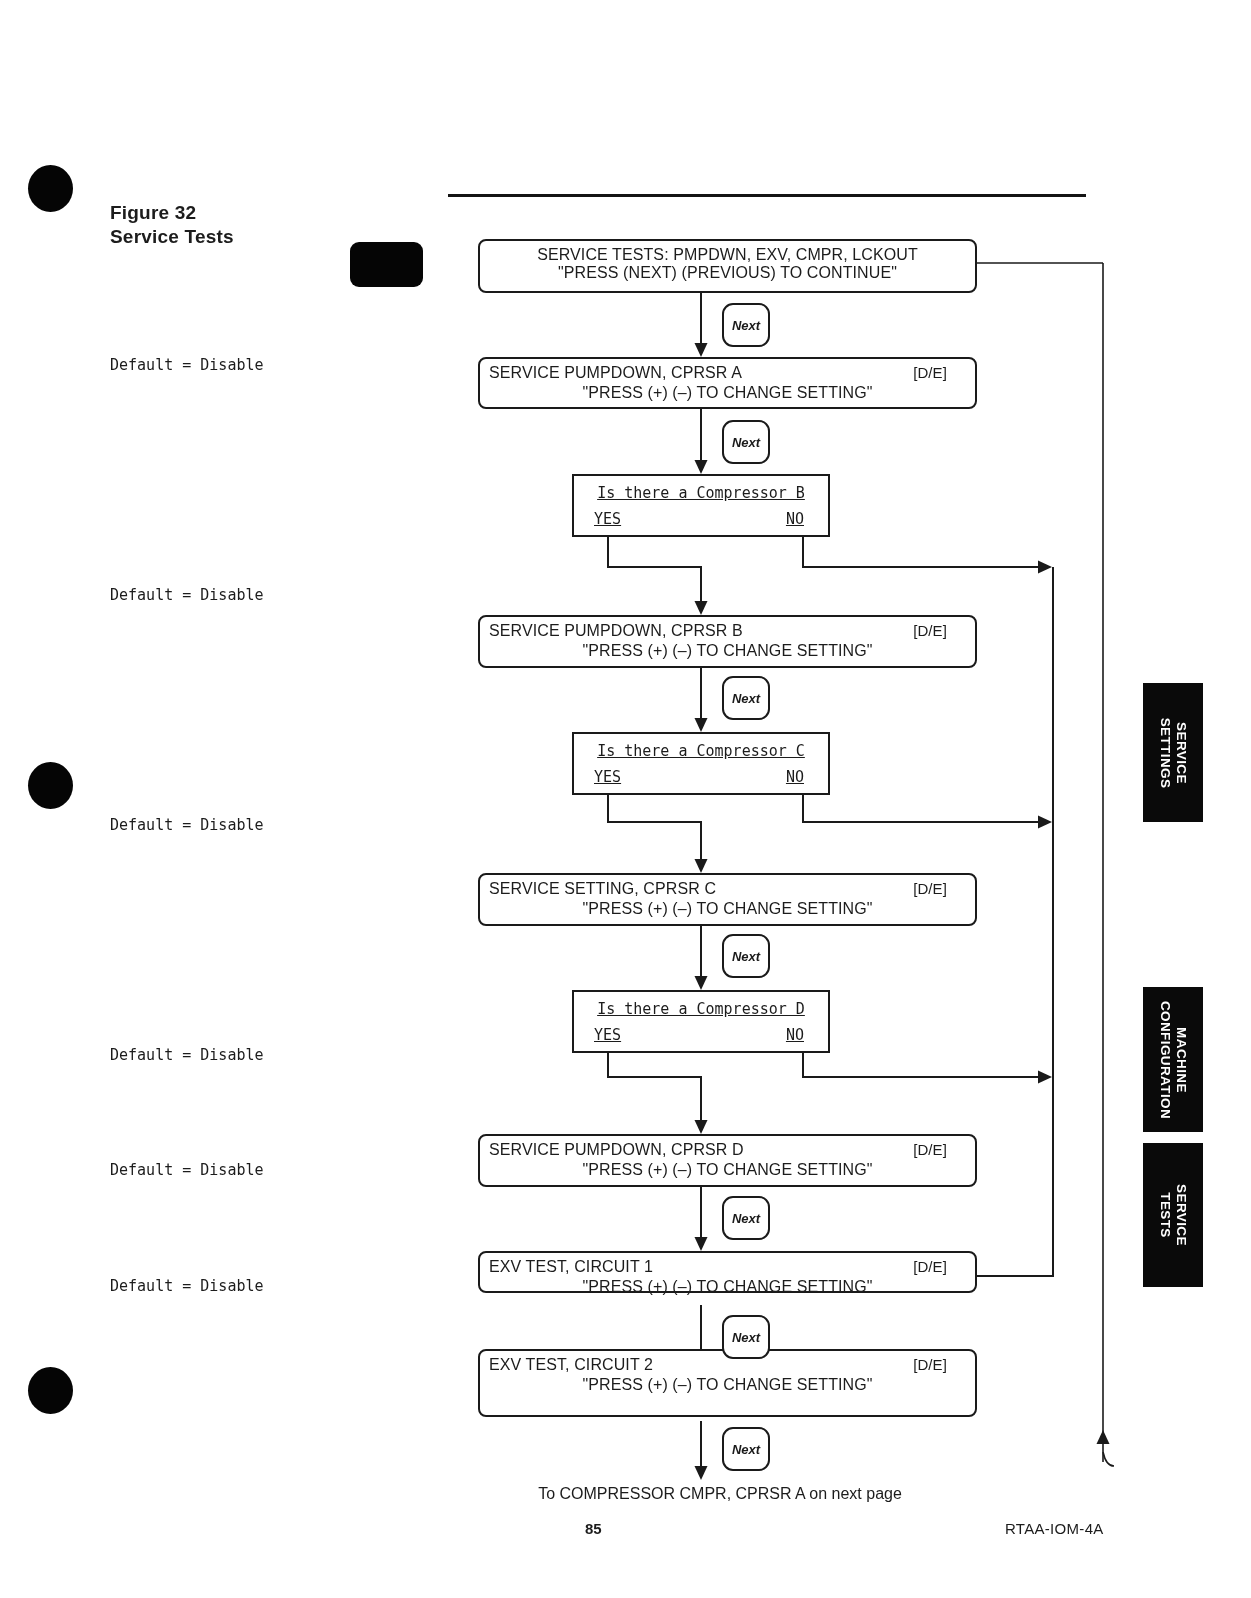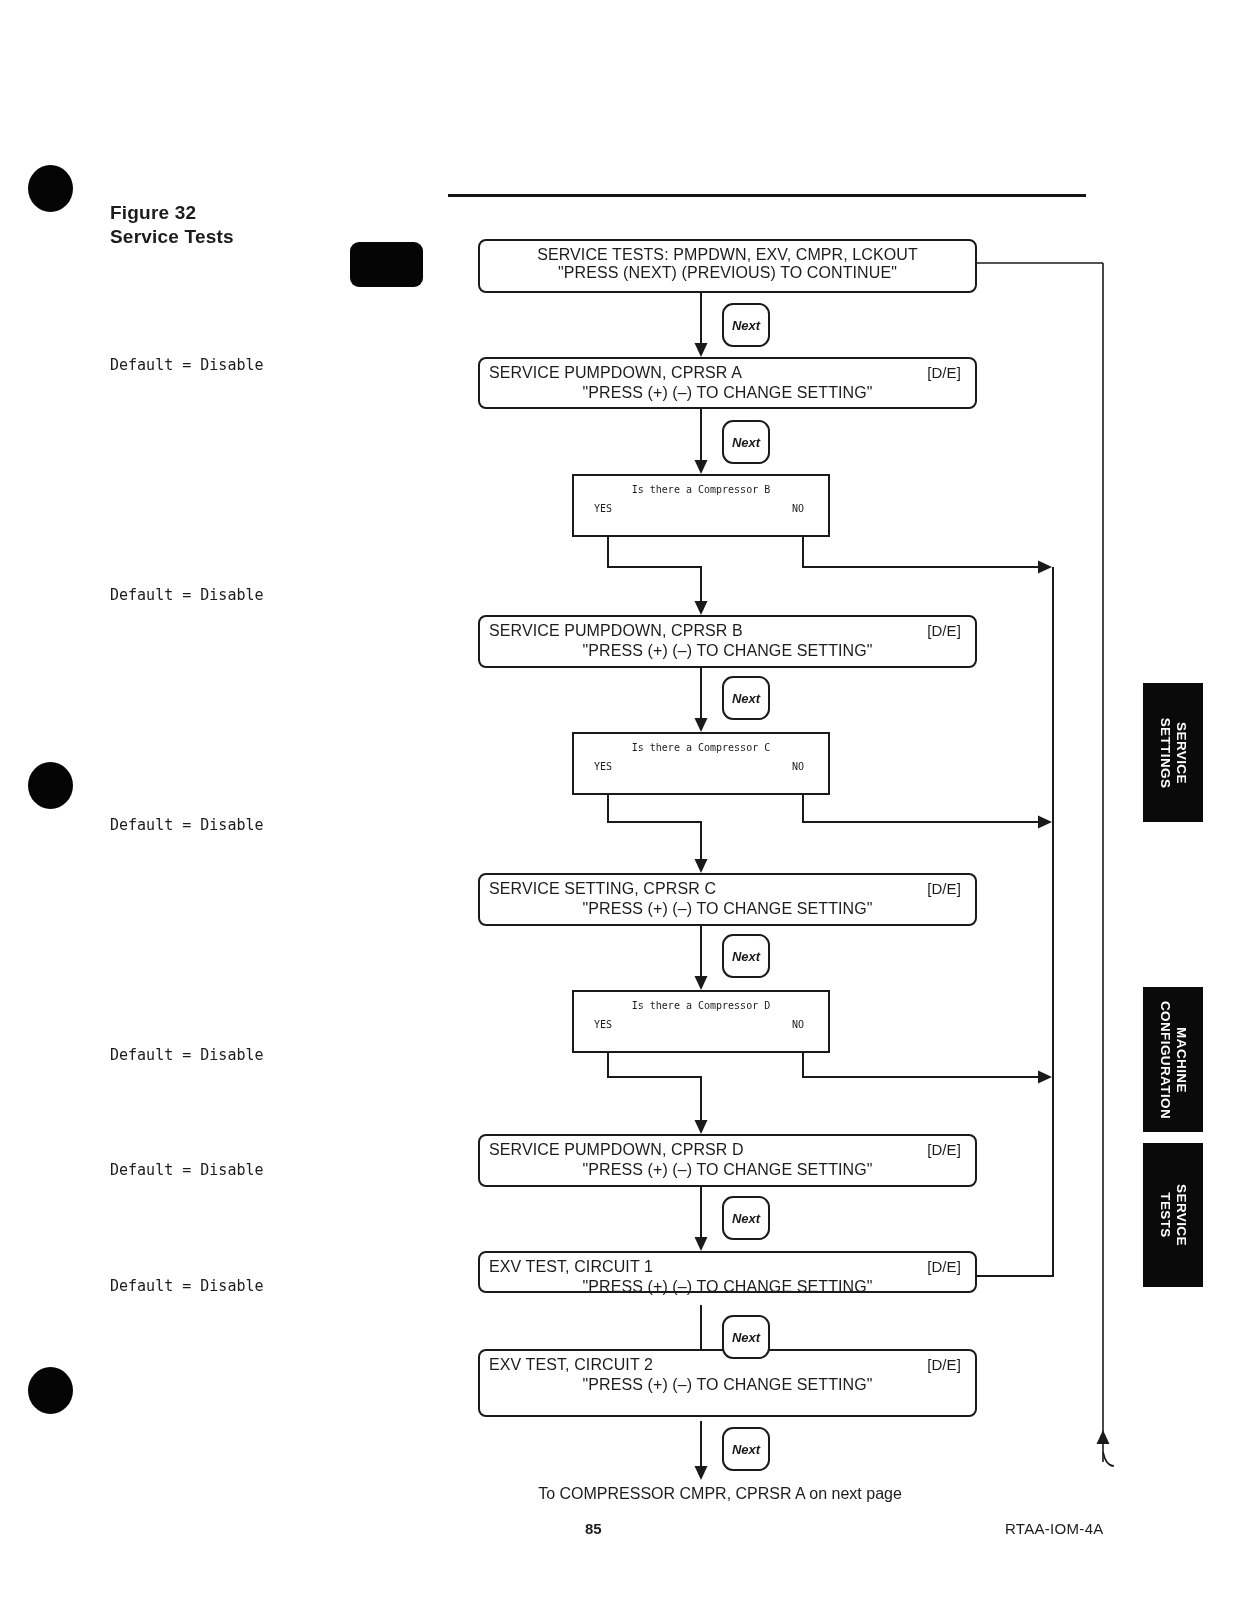--- a/index.html
+++ b/index.html
@@ -12,30 +12,30 @@
   .reg-dot{position:absolute;left:28px;width:45px;height:47px;background:#050505;border-radius:50%;}
   .fig-head{position:absolute;left:110px;top:201px;font-weight:bold;font-size:19px;line-height:24px;letter-spacing:0.2px;}
   .top-rule{position:absolute;left:448px;top:194px;width:638px;height:3px;background:#141414;}
   .key-block{position:absolute;left:350px;top:242px;width:73px;height:45px;background:#050505;border-radius:9px;}
 
   .screen{
     position:absolute;left:454px;width:499px;background:#fff;
     border:2px solid #1a1a1a;border-radius:8px;box-sizing:border-box;
     font-size:16px;letter-spacing:0.1px;margin-left:24px;
   }
-  .brow{display:flex;justify-content:space-between;align-items:flex-start;padding:5px 14px 0 9px;}
+  .brow{display:flex;justify-content:space-between;align-items:flex-start;padding:5px 28px 0 9px;}
   .bde{font-size:15px;}
   .bsub{text-align:center;margin-top:2px;font-size:16px;}
   .intro .bline{text-align:center;}
   .intro .bline:first-child{margin-top:5px;}
 
   .decision{
     position:absolute;left:572px;width:258px;height:63px;background:#fff;
     border:2px solid #1a1a1a;box-sizing:border-box;
-    font-family:"DejaVu Sans Mono",monospace;font-size:10px;
+    font-family:"DejaVu Sans Mono",monospace;font-size:15px;text-decoration:underline;
   }
   .dq{text-align:center;margin-top:8px;}
   .dopts{display:flex;justify-content:space-between;padding:8px 24px 0 20px;}
 
   .next{
     position:absolute;left:722px;width:48px;height:44px;background:#fff;
     border:2px solid #1a1a1a;border-radius:11px;box-sizing:border-box;
     display:flex;align-items:center;justify-content:center;
     font-weight:bold;font-style:italic;font-size:13px;
   }

